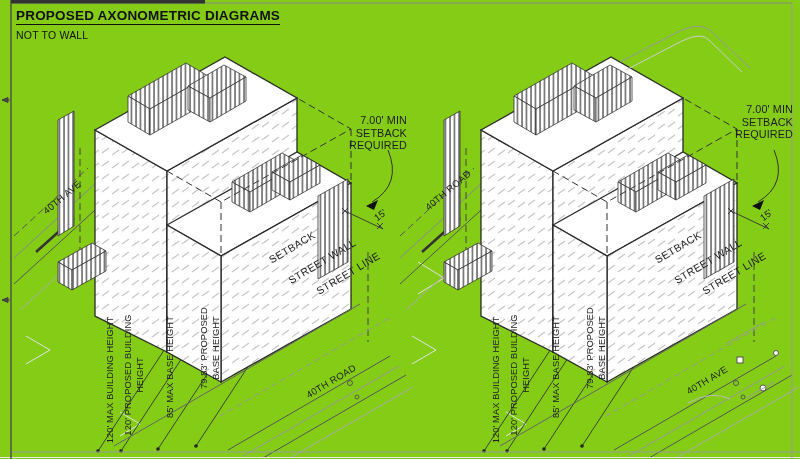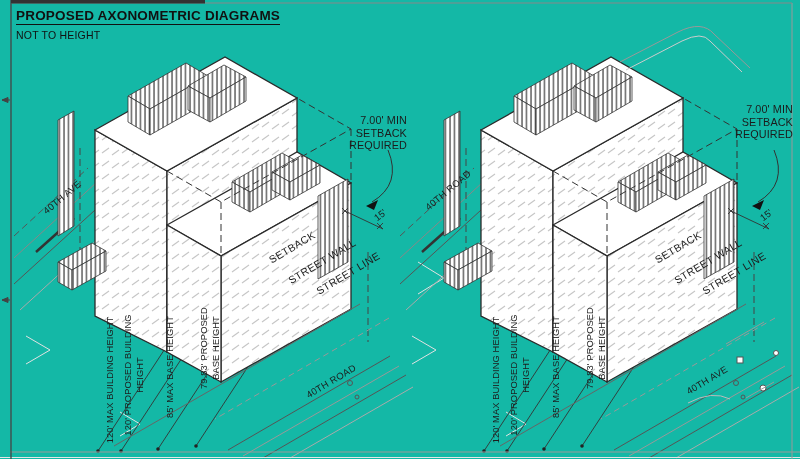--- a/index.html
+++ b/index.html
@@ -1,17 +1,17 @@
 <!DOCTYPE html>
 <html><head>
 <meta charset="utf-8">
 <style>
   html,body{margin:0;padding:0;background:#fff;}
   .sheet{
-    position:relative;width:800px;height:459px;overflow:hidden;background:#14b8a6;
+    position:relative;width:800px;height:459px;overflow:hidden;background:#84cc16;
     font-family:"Liberation Sans", sans-serif;
   }
   .art{position:absolute;left:0;top:0;}
   .lbl{
     position:absolute;white-space:nowrap;color:#1c1c1c;
     font-family:"Liberation Sans", sans-serif;
   }
   .ctr{transform:translate(-50%,-50%);}
   .r31{transform:translate(-50%,-50%) rotate(-31deg);}
   .r38{transform:translate(-50%,-50%) rotate(-38deg);}
@@ -162,21 +162,21 @@
       <path d="M11,0 L11,459" stroke="#444" stroke-width="1.3" fill="none"></path>
       <path d="M792,3 L792,459" stroke="#999" stroke-width="1" fill="none"></path>
       <path d="M11,3 L792,3" stroke="#888" stroke-width="1" fill="none"></path>
       <rect x="11" y="0" width="194" height="3.5" fill="#333"></rect>
       <path d="M2,100 L10,100 M8,97.5 L2,100 L8,102.5 Z" stroke="#444" fill="#444" stroke-width="1"></path>
       <path d="M2,300 L10,300 M8,297.5 L2,300 L8,302.5 Z" stroke="#444" fill="#444" stroke-width="1"></path>
     </g>
   </svg>
 
   <div class="lbl title" style="left:16px;top:8px;">PROPOSED AXONOMETRIC DIAGRAMS</div>
-  <div class="lbl subtitle" style="left:16px;top:29px;">NOT TO HEIGHT</div>
+  <div class="lbl subtitle" style="left:16px;top:29px;">NOT TO WALL</div>
 
   <div class="lbl street r40" style="left:62px;top:197px;">40TH AVE</div>
   <div class="lbl note ctr" style="left:378px;top:133px;">
     <div>7.00' MIN</div>
     <div>SETBACK</div>
     <div>REQUIRED</div>
   </div>
   <div class="lbl dim r38" style="left:380px;top:215px;">15'</div>
   <div class="lbl zone r31" style="left:292px;top:247px;">SETBACK</div>
   <div class="lbl zone r31" style="left:322px;top:261px;">STREET WALL</div>

